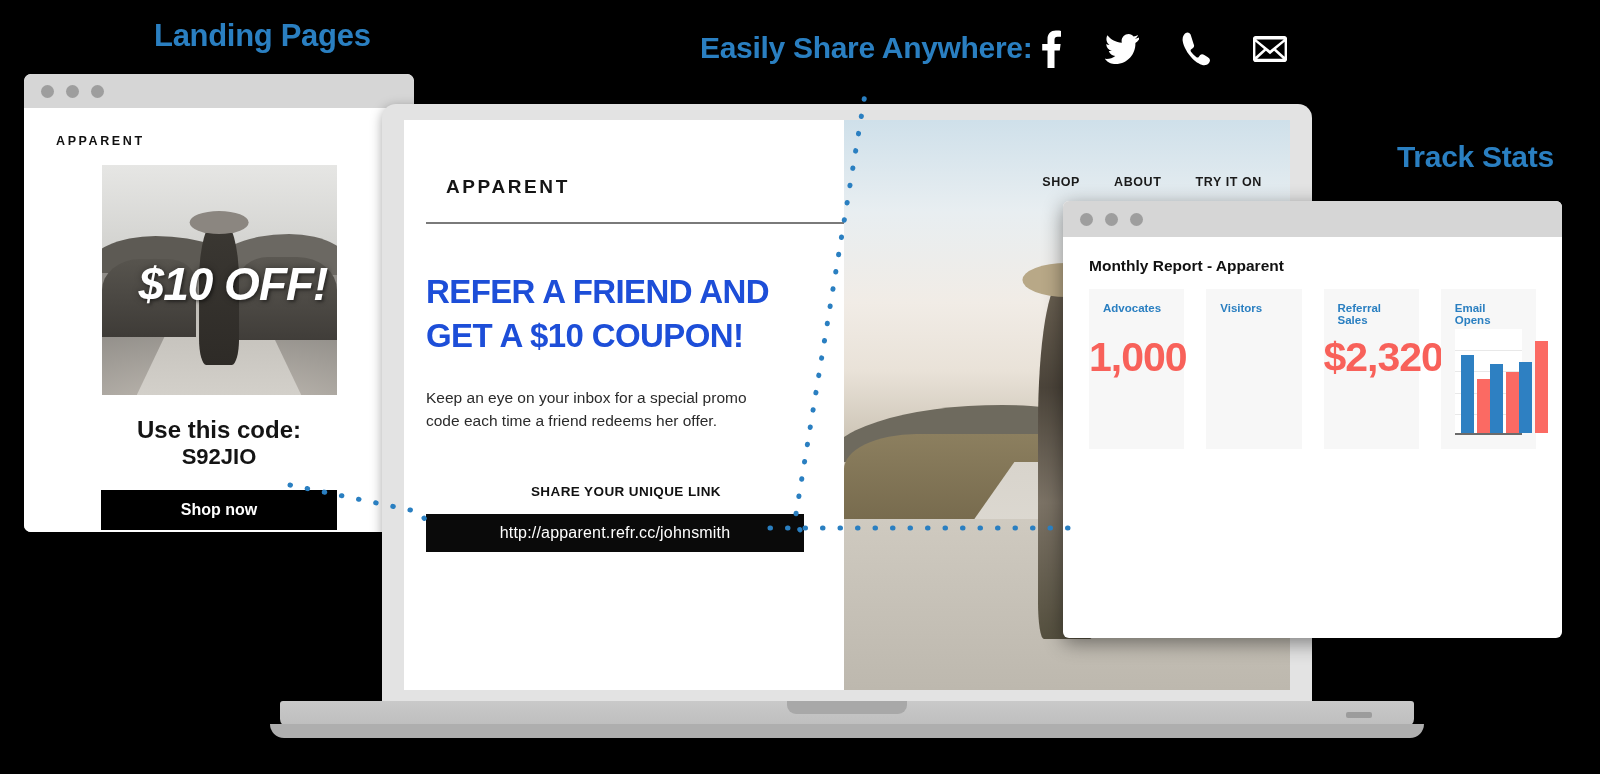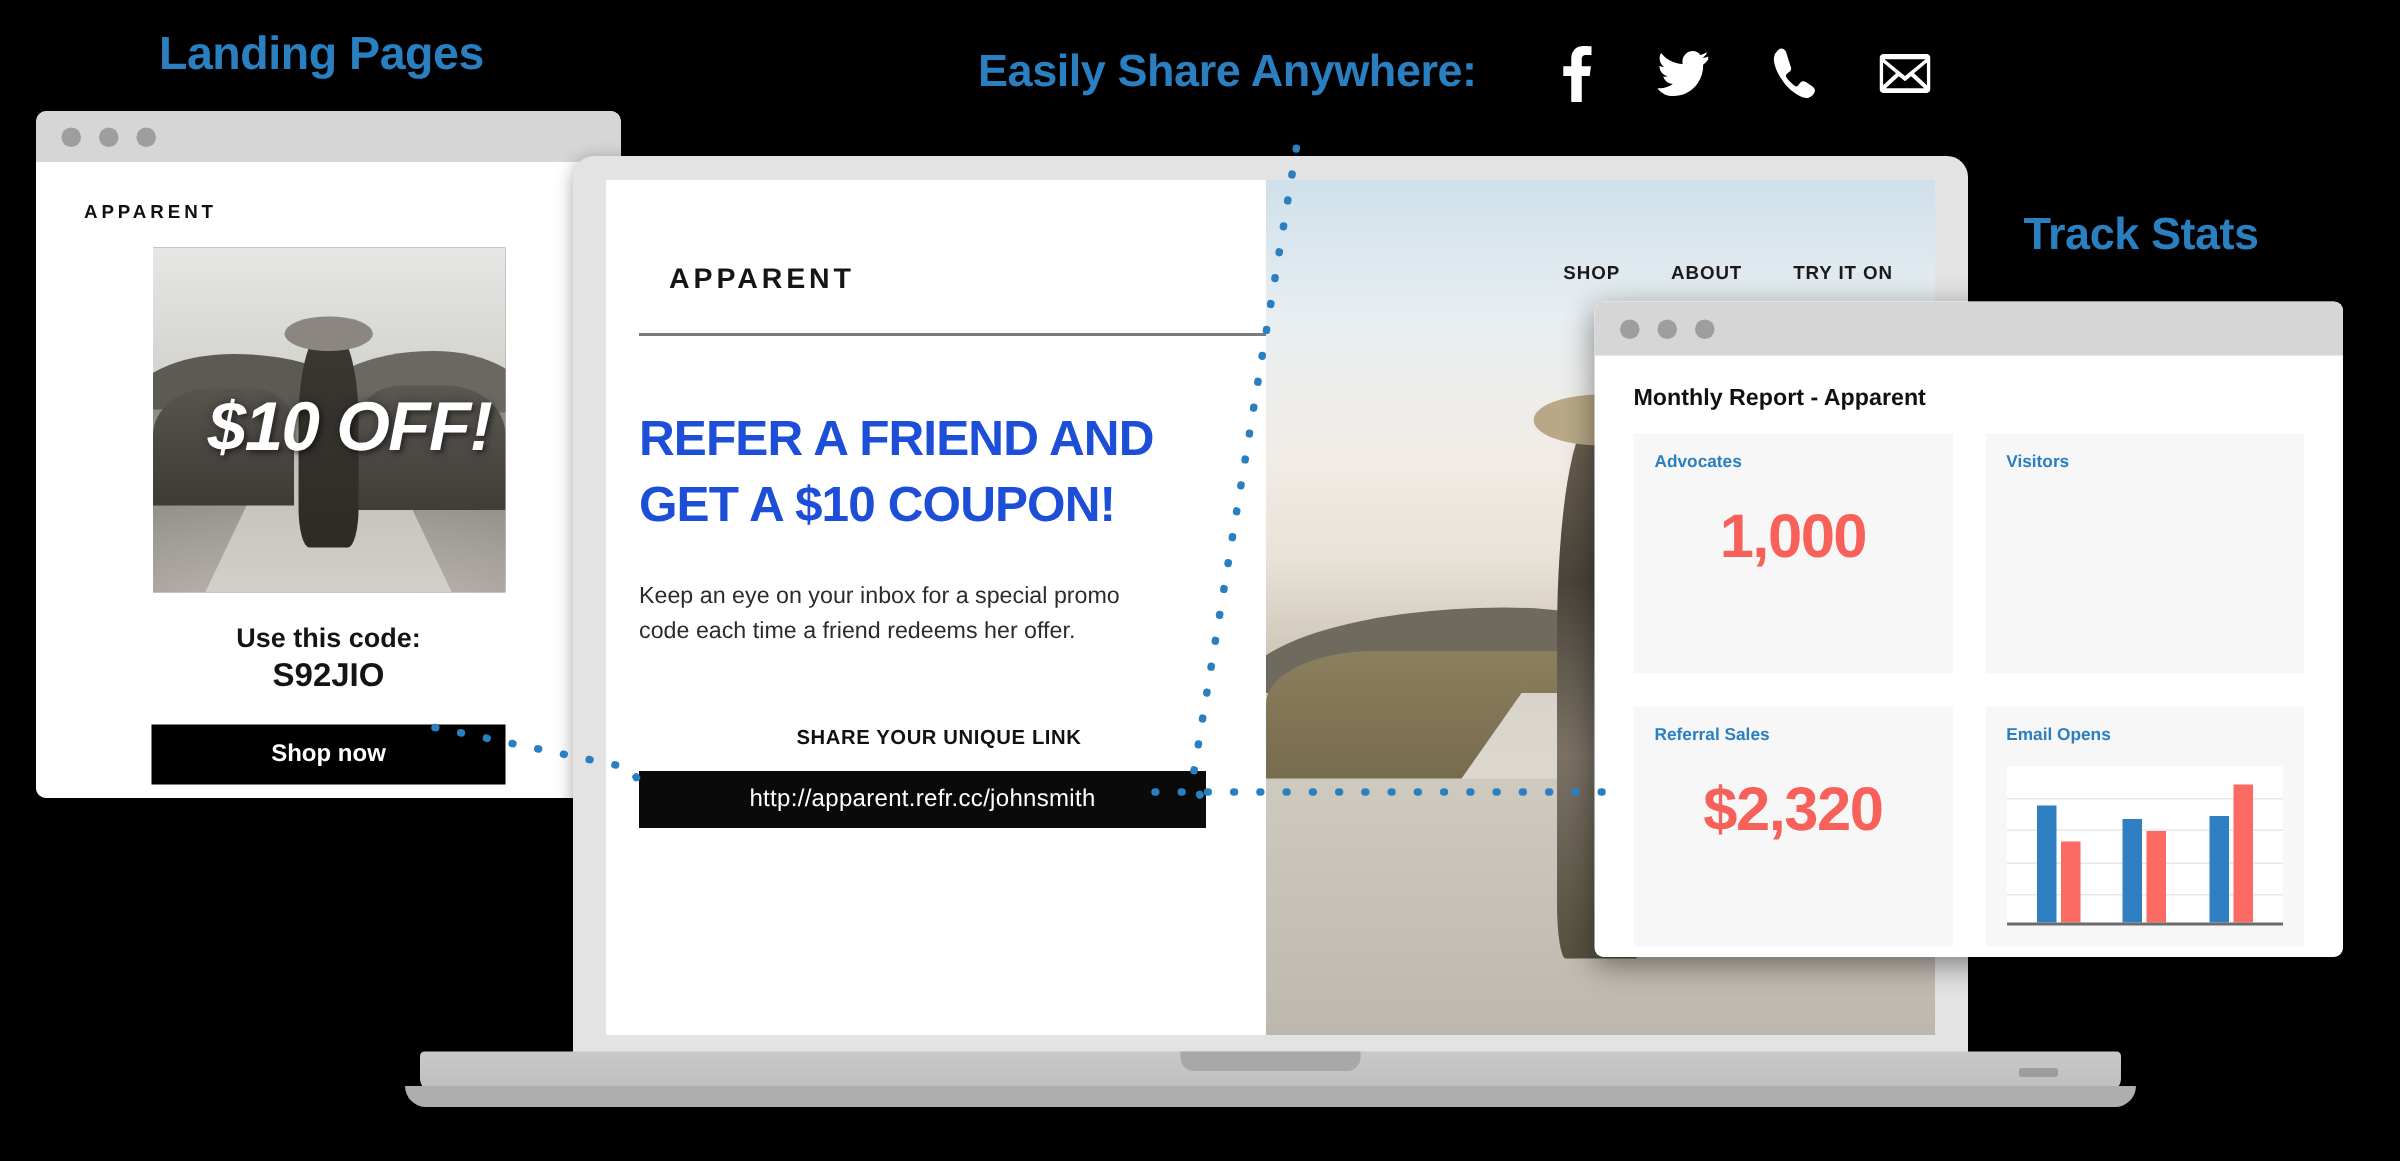--- a/index.html
+++ b/index.html
@@ -11,20 +11,21 @@
   }
   #stage { position: relative; width: 1600px; height: 774px; background: #000; }
 
   
   .anno {
     position: absolute;
     color: #2a7fc1;
     font-weight: bold;
     letter-spacing: -0.3px;
     white-space: nowrap;
+    margin-left: 48px;
   }
   #label-landing { left: 106px; top: 18px; font-size: 31px; }
   #label-share   { left: 652px; top: 31px; font-size: 30px; text-align: right; }
   #label-track   { left: 1349px; top: 140px; font-size: 30px; }
 
   
   .social-row { position: absolute; left: 1040px; top: 30px; display: flex; align-items: center; gap: 43px; }
   .social-row svg { display: block; fill: #ffffff; }
 
   
@@ -61,21 +62,21 @@
   #landing-photo .lp-hat { position:absolute; left:50%; top:20%; width:25%; height:10%; transform:translateX(-50%); background:#8b8680; border-radius:50%; }
   #landing-photo-text {
     position: absolute; left: 0; right: 0; top: 40%;
     text-align: center; color: #ffffff;
     font-size: 46px; font-weight: bold; font-style: italic;
     letter-spacing: -1px;
     text-shadow: 0 0 7px rgba(0,0,0,0.35), 2px 2px 3px rgba(0,0,0,0.35);
     padding-left: 28px;
   }
   #landing-code-wrap { text-align: center; margin-top: 20px; }
-  #landing-code-label { font-size: 18px; font-weight: bold; color: #141414; line-height: 1.22; }
+  #landing-code-label { font-size: 24px; font-weight: bold; color: #141414; line-height: 1.22; }
   #landing-code-value { font-size: 22px; font-weight: bold; color: #141414; line-height: 1.22; }
   #landing-cta {
     display: block; width: 236px; height: 40px; margin: 19px auto 0 auto;
     background: #000; color: #fff; border: none;
     font-size: 16px; font-weight: bold;
     font-family: "Liberation Sans", sans-serif;
     cursor: pointer;
   }
 
   
@@ -136,21 +137,21 @@
   
   #stats-window {
     position: absolute; left: 1063px; top: 201px; width: 499px; height: 437px;
     background: #ffffff; border-radius: 6px;
     box-shadow: 0 5px 20px rgba(0,0,0,0.45);
     overflow: hidden;
   }
   #stats-titlebar { height: 36px; background: #d6d6d6; }
   #stats-body { padding: 20px 26px 0 26px; }
   #stats-title { font-size: 15.5px; font-weight: bold; color: #111; margin-bottom: 14px; }
-  #stats-grid { display: grid; grid-template-columns: 1fr 1fr; gap: 22px; }
+  #stats-grid { display: grid; grid-template-columns: 1fr 1fr 1fr 1fr; gap: 22px; }
   .stat-card { background: #f7f7f7; height: 160px; padding: 13px 14px 0 14px; position: relative; }
   .stat-label { font-size: 11.5px; font-weight: bold; color: #2a7fc1; }
   .stat-value {
     position: absolute; left: 0; right: 0; top: 45px; text-align: center;
     font-size: 41px; font-weight: bold; color: #f8615a; letter-spacing: -1px;
   }
   
   .chart-box { position: absolute; left: 14px; right: 14px; top: 40px; bottom: 14px; background: #fff; }
   .chart-grid { position: absolute; left: 0; right: 0; top: 0; bottom: 0; }
   .chart-grid span { position: absolute; left: 0; right: 0; height: 1px; background: #e8e8e8; }

